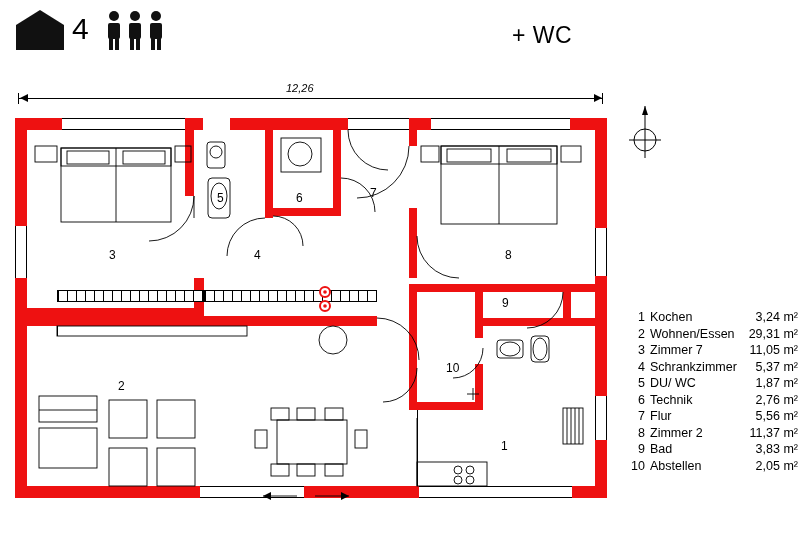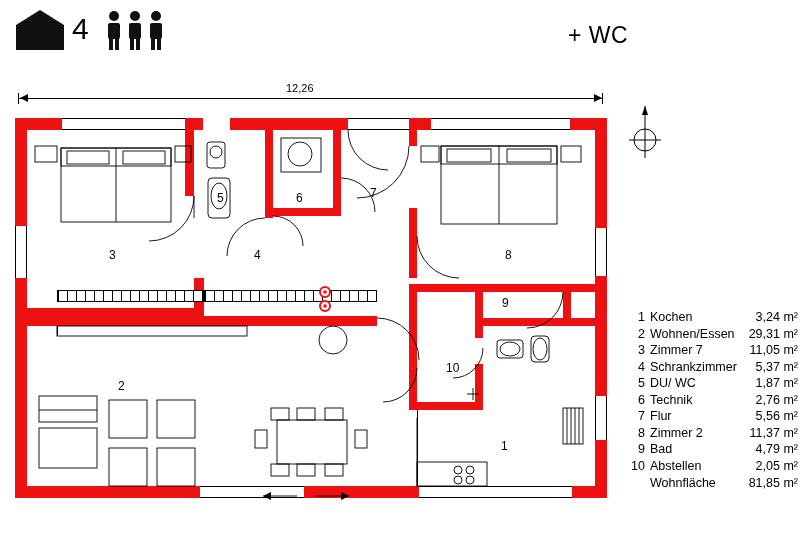--- a/index.html
+++ b/index.html
@@ -33,21 +33,21 @@
     line-height: 34px;
     font-family: "Liberation Sans", sans-serif;
   }
   .people {
     position: absolute;
     left: 104px; top: 10px;
     width: 62px; height: 40px;
   }
   .wc-label {
     position: absolute;
-    left: 568px; top: 22px;
+    left: 512px; top: 22px;
     font-size: 23px;
     letter-spacing: 0.5px;
   }
   
   .dim-line {
     position: absolute;
     left: 18px; top: 98px;
     width: 584px; height: 1px;
     background: #000;
   }
@@ -65,20 +65,21 @@
     width: 0; height: 0;
     border-top: 4px solid transparent;
     border-bottom: 4px solid transparent;
   }
   .dim-arrow-l { left: 20px; border-right: 8px solid #000; }
   .dim-arrow-r { left: 594px; border-left: 8px solid #000; }
   .dim-text {
     position: absolute;
     left: 286px; top: 82px;
     font-size: 11px;
+    font-style: italic;
   }
   
   .compass {
     position: absolute;
     left: 627px; top: 106px;
     width: 36px; height: 52px;
   }
   
   .plan {
     position: absolute;
@@ -391,28 +392,23 @@
       <span class="legend-area">5,56 m²</span>
     </div>
     <div class="legend-row">
       <span class="legend-num">8</span>
       <span class="legend-name">Zimmer 2</span>
       <span class="legend-area">11,37 m²</span>
     </div>
     <div class="legend-row">
       <span class="legend-num">9</span>
       <span class="legend-name">Bad</span>
-      <span class="legend-area">4,79 m²</span>
+      <span class="legend-area">3,83 m²</span>
     </div>
     <div class="legend-row">
       <span class="legend-num">10</span>
       <span class="legend-name">Abstellen</span>
       <span class="legend-area">2,05 m²</span>
     </div>
-    <div class="legend-row legend-sum">
-      <span class="legend-num"></span>
-      <span class="legend-name">Wohnfläche</span>
-      <span class="legend-area">81,85 m²</span>
-    </div>
   </div>
 
 
 </div>
 
 </body></html>

